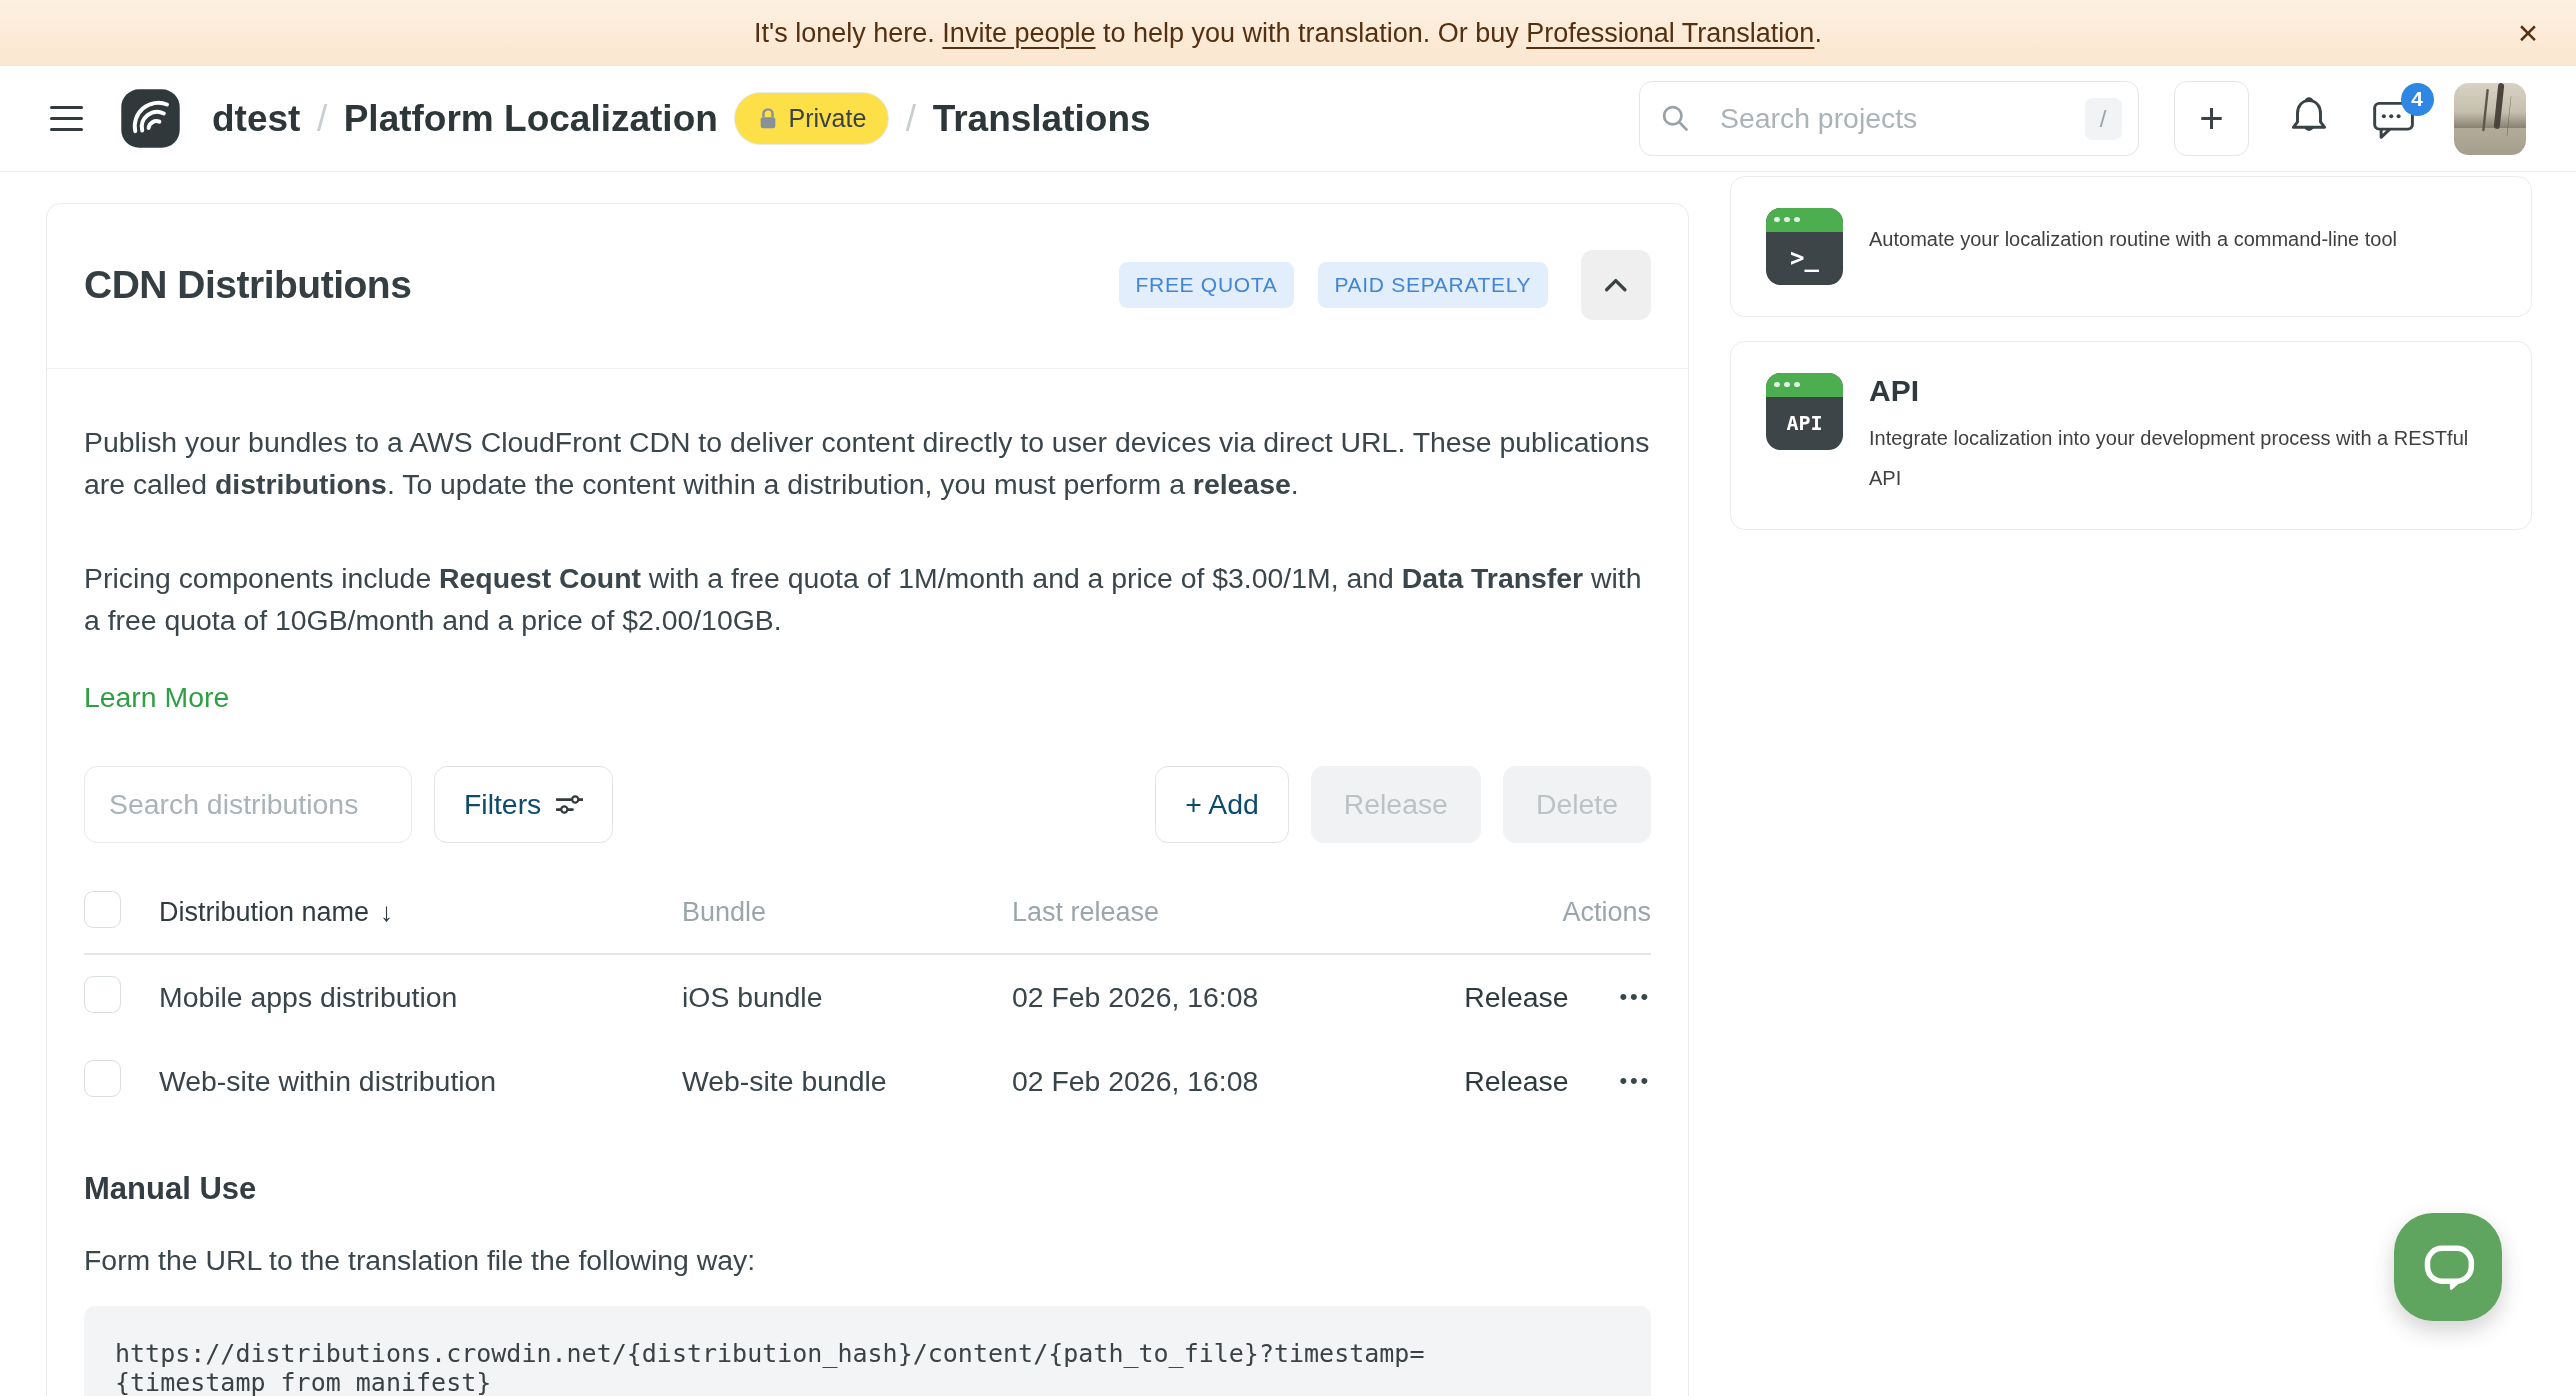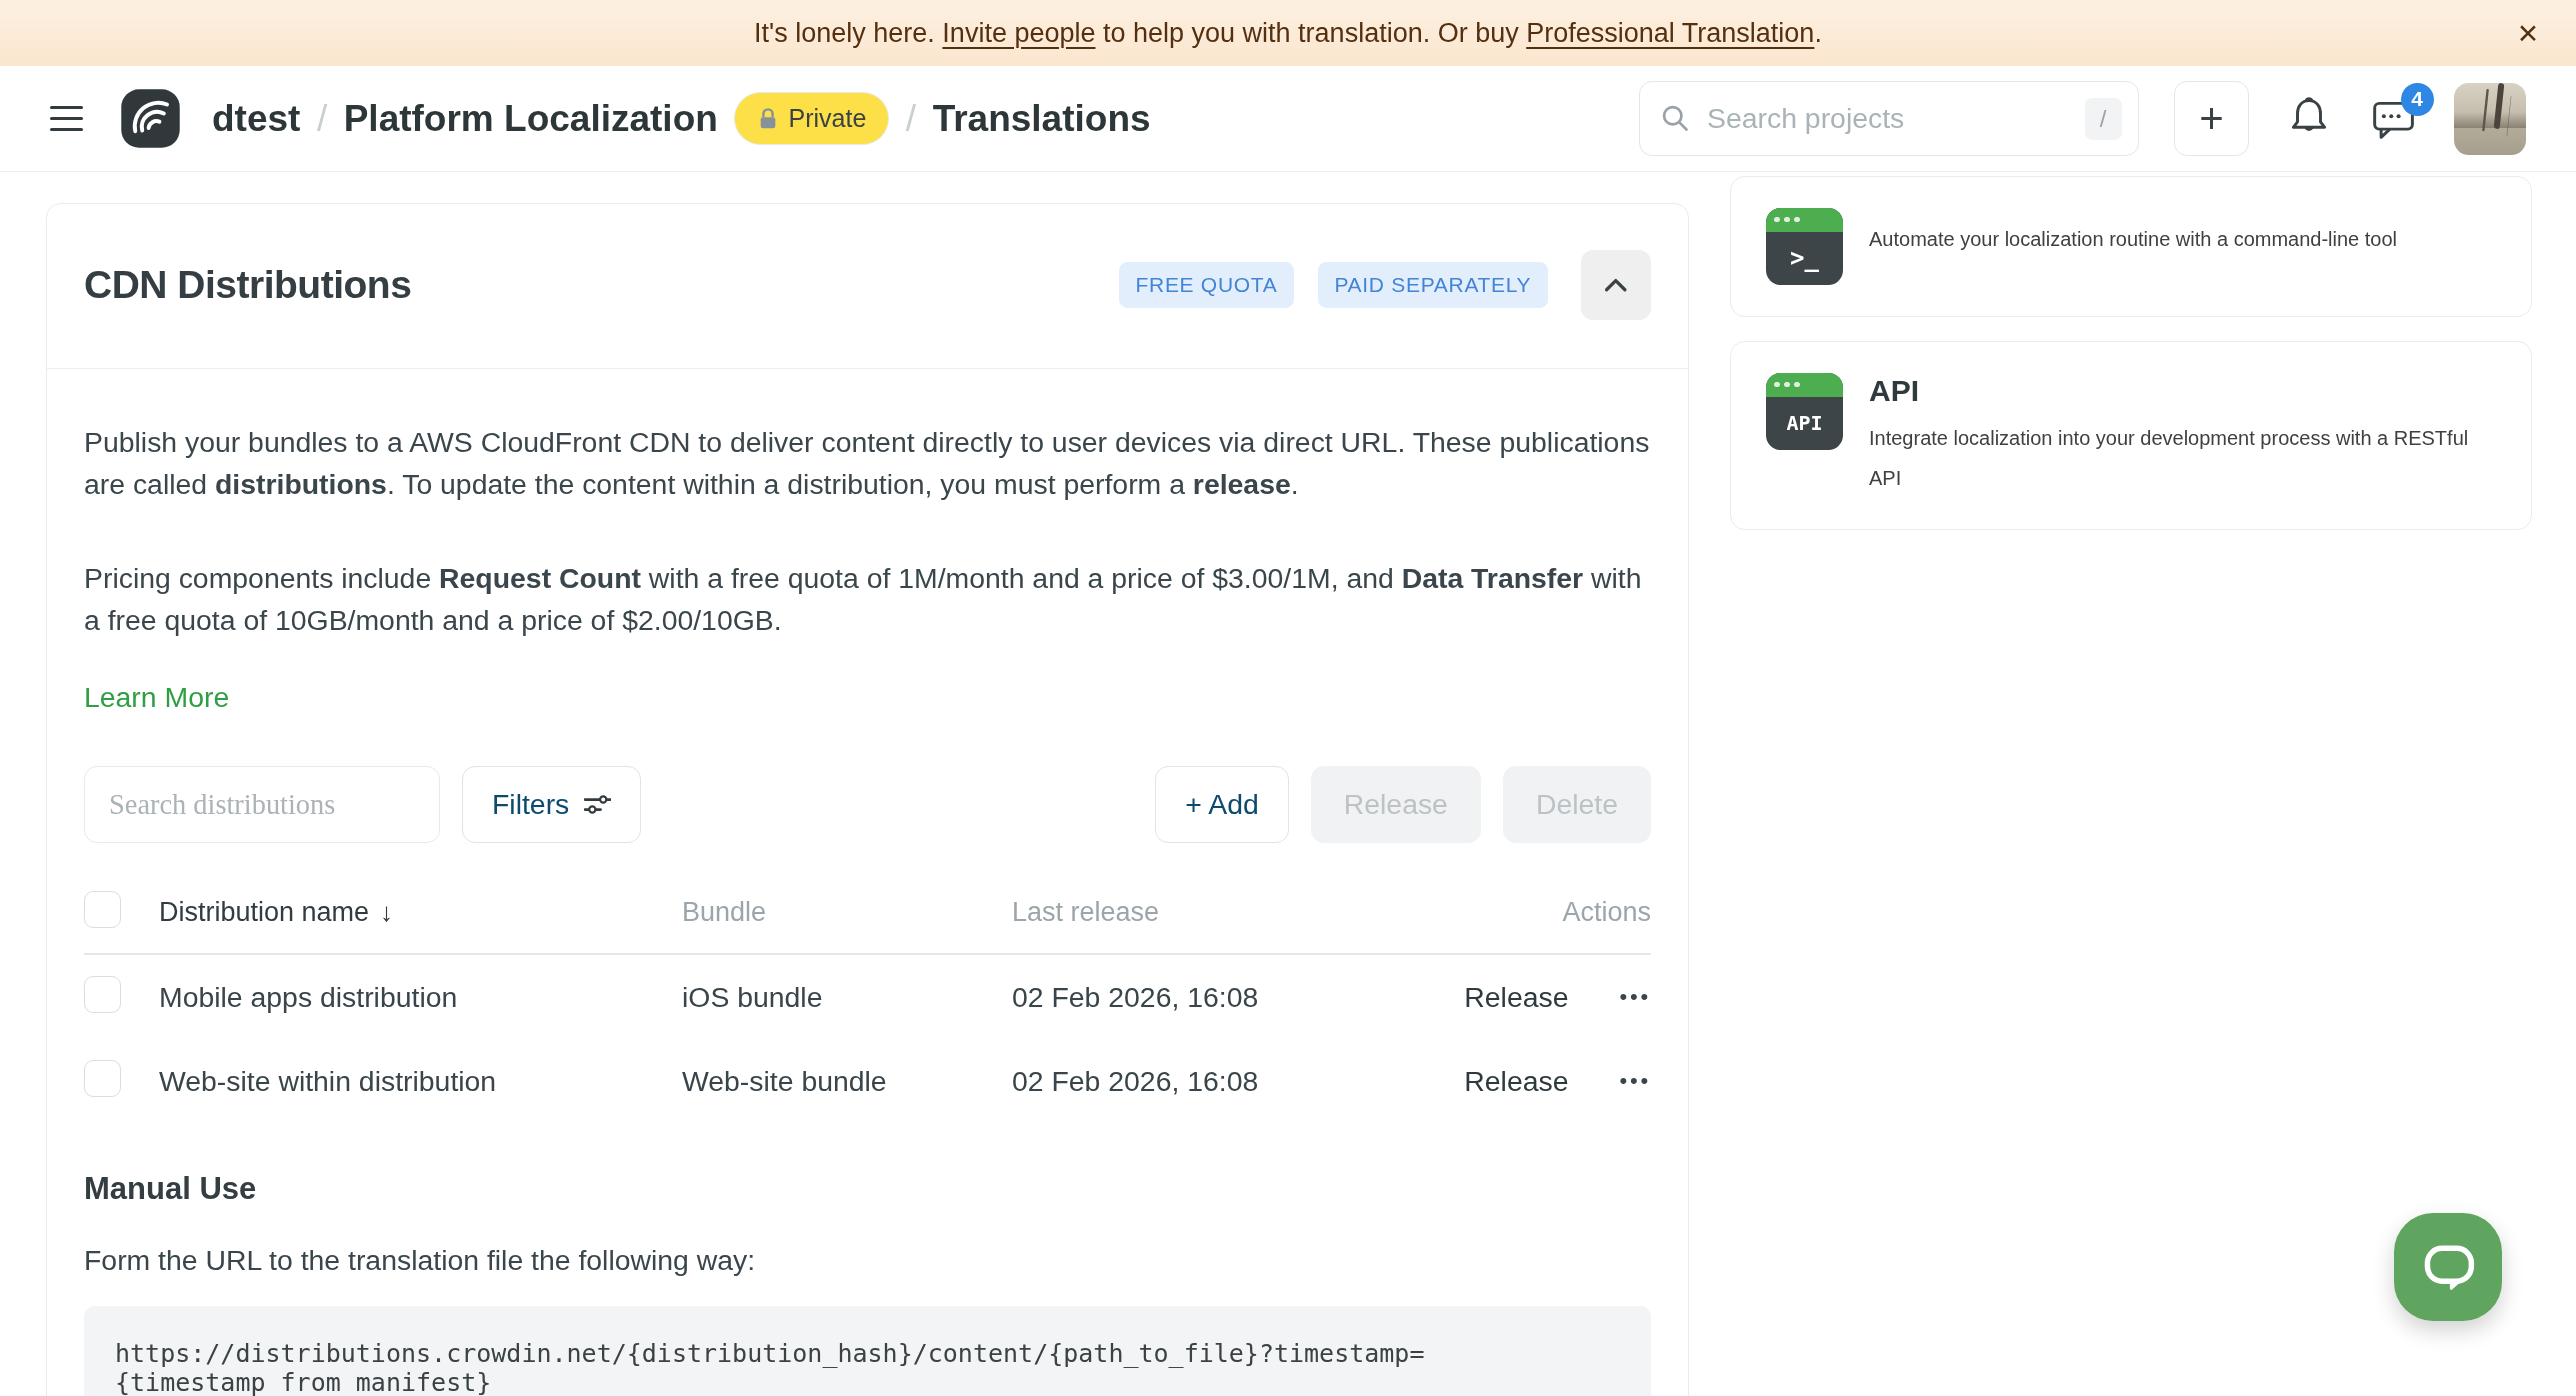--- a/index.html
+++ b/index.html
@@ -18,21 +18,21 @@
   .hamburger { width:33px; display:flex; flex-direction:column; gap:7.3px; cursor:pointer; margin-right:37px; }
   .hamburger span { display:block; height:3.7px; background:#333b3e; border-radius:1.8px; }
   .logo { width:61px; height:61px; margin-right:31px; cursor:pointer; flex:none; }
   .crumbs { display:flex; align-items:center; font-size:37px; font-weight:700; color:#2d3639; gap:16.5px; }
   .crumb-sep { color:#c9ced1; font-weight:400; }
   .privacy-pill { display:flex; align-items:center; gap:9.2px; height:53px; padding:0 22px; border:1.8px solid #e7e9ea;
                   border-radius:27.5px; font-size:25px; font-weight:400; color:#3a4245; background:#fde047; }
   .hdr-right { margin-left:auto; display:flex; align-items:center; gap:35px; }
   .search-box { position:relative; width:500px; height:75px; border:1.8px solid #e4e6e7; border-radius:13px;
                 display:flex; align-items:center; padding:0 16.5px 0 20px; background:#fff; }
-  .search-box input { border:none; outline:none; flex:1; font-size:28.4px; color:#6d28d9; margin-left:16px;
+  .search-box input { border:none; outline:none; flex:1; font-size:28.4px; color:#6d28d9; margin-left:29px;
                       font-family:"Liberation Sans","DejaVu Sans",sans-serif; min-width:0; }
   .search-box input::placeholder { color:#aab3b7; }
   .kbd-hint { width:37px; height:42px; background:#f2f3f4; border-radius:7.3px; color:#9aa4a9; font-size:24px;
               display:flex; align-items:center; justify-content:center; }
   .add-btn { width:75px; height:75px; border:1.8px solid #e4e6e7; border-radius:13px; background:#fff; cursor:pointer;
              font-size:42px; font-weight:300; color:#3a4245; line-height:1; }
   .icon-btn { position:relative; background:none; border:none; cursor:pointer; width:50px; height:50px; }
   .msg-badge { position:absolute; top:-11px; right:-14.7px; min-width:33px; height:33px; border-radius:16.5px;
                background:#2e87e2; color:#fff; font-size:21px; font-weight:700; display:flex; align-items:center; justify-content:center; }
   .avatar { width:72px; height:72px; border-radius:14.7px; cursor:pointer;
@@ -50,22 +50,22 @@
   .pill-badge { background:#e3eefc; color:#4285d6; font-size:21px; letter-spacing:0.7px; padding:11px 16.5px;
                 border-radius:8.3px; font-weight:400; }
   .collapse-btn { width:70px; height:70px; background:#efefef; border:none; border-radius:12px; cursor:pointer;
                   display:flex; align-items:center; justify-content:center; margin-left:9.2px; }
   .card-body { border-top:1.8px solid #edeff0; padding:0 37px 37px 37px; }
   .para { font-size:28.4px; line-height:42px; color:#3a464b; margin-top:52px; max-width:1578px; }
   .para b { font-weight:700; }
   .learn-more { display:inline-block; margin-top:40px; font-size:28.4px; color:#2f9e44; text-decoration:none; cursor:pointer; }
 
   .controls { display:flex; align-items:center; margin-top:52px; gap:22px; }
-  .dist-search { width:356px; height:77px; border:1.8px solid #e7e9ea; border-radius:13px; padding:0 24px;
-                 font-size:28.4px; color:#3b82f6; outline:none; font-family:Liberation Serif, serif; }
+  .dist-search { width:328px; height:77px; border:1.8px solid #e7e9ea; border-radius:13px; padding:0 24px;
+                 font-size:28.4px; color:#3b82f6; outline:none; font-family:Liberation Sans, sans-serif; }
   .dist-search::placeholder { color:#aab3b7; }
   .btn { height:77px; border-radius:13px; font-size:28.4px; display:flex; align-items:center; gap:14.7px;
          padding:0 29px; cursor:pointer; font-family:inherit; }
   .btn-outline { background:#fff; border:1.8px solid #e0e4e5; color:#0c4a6e;justify-content:space-between; }
   .btn-disabled { background:#f1f2f3; border:none; color:#bcc2c5; cursor:default; padding:0 33px; }
   .controls-right { margin-left:auto; display:flex; gap:22px; }
 
   
   .tbl { margin-top:44px; }
   .tbl-grid { display:grid; grid-template-columns:75px 523px 330px 422px 1fr; align-items:center; }

